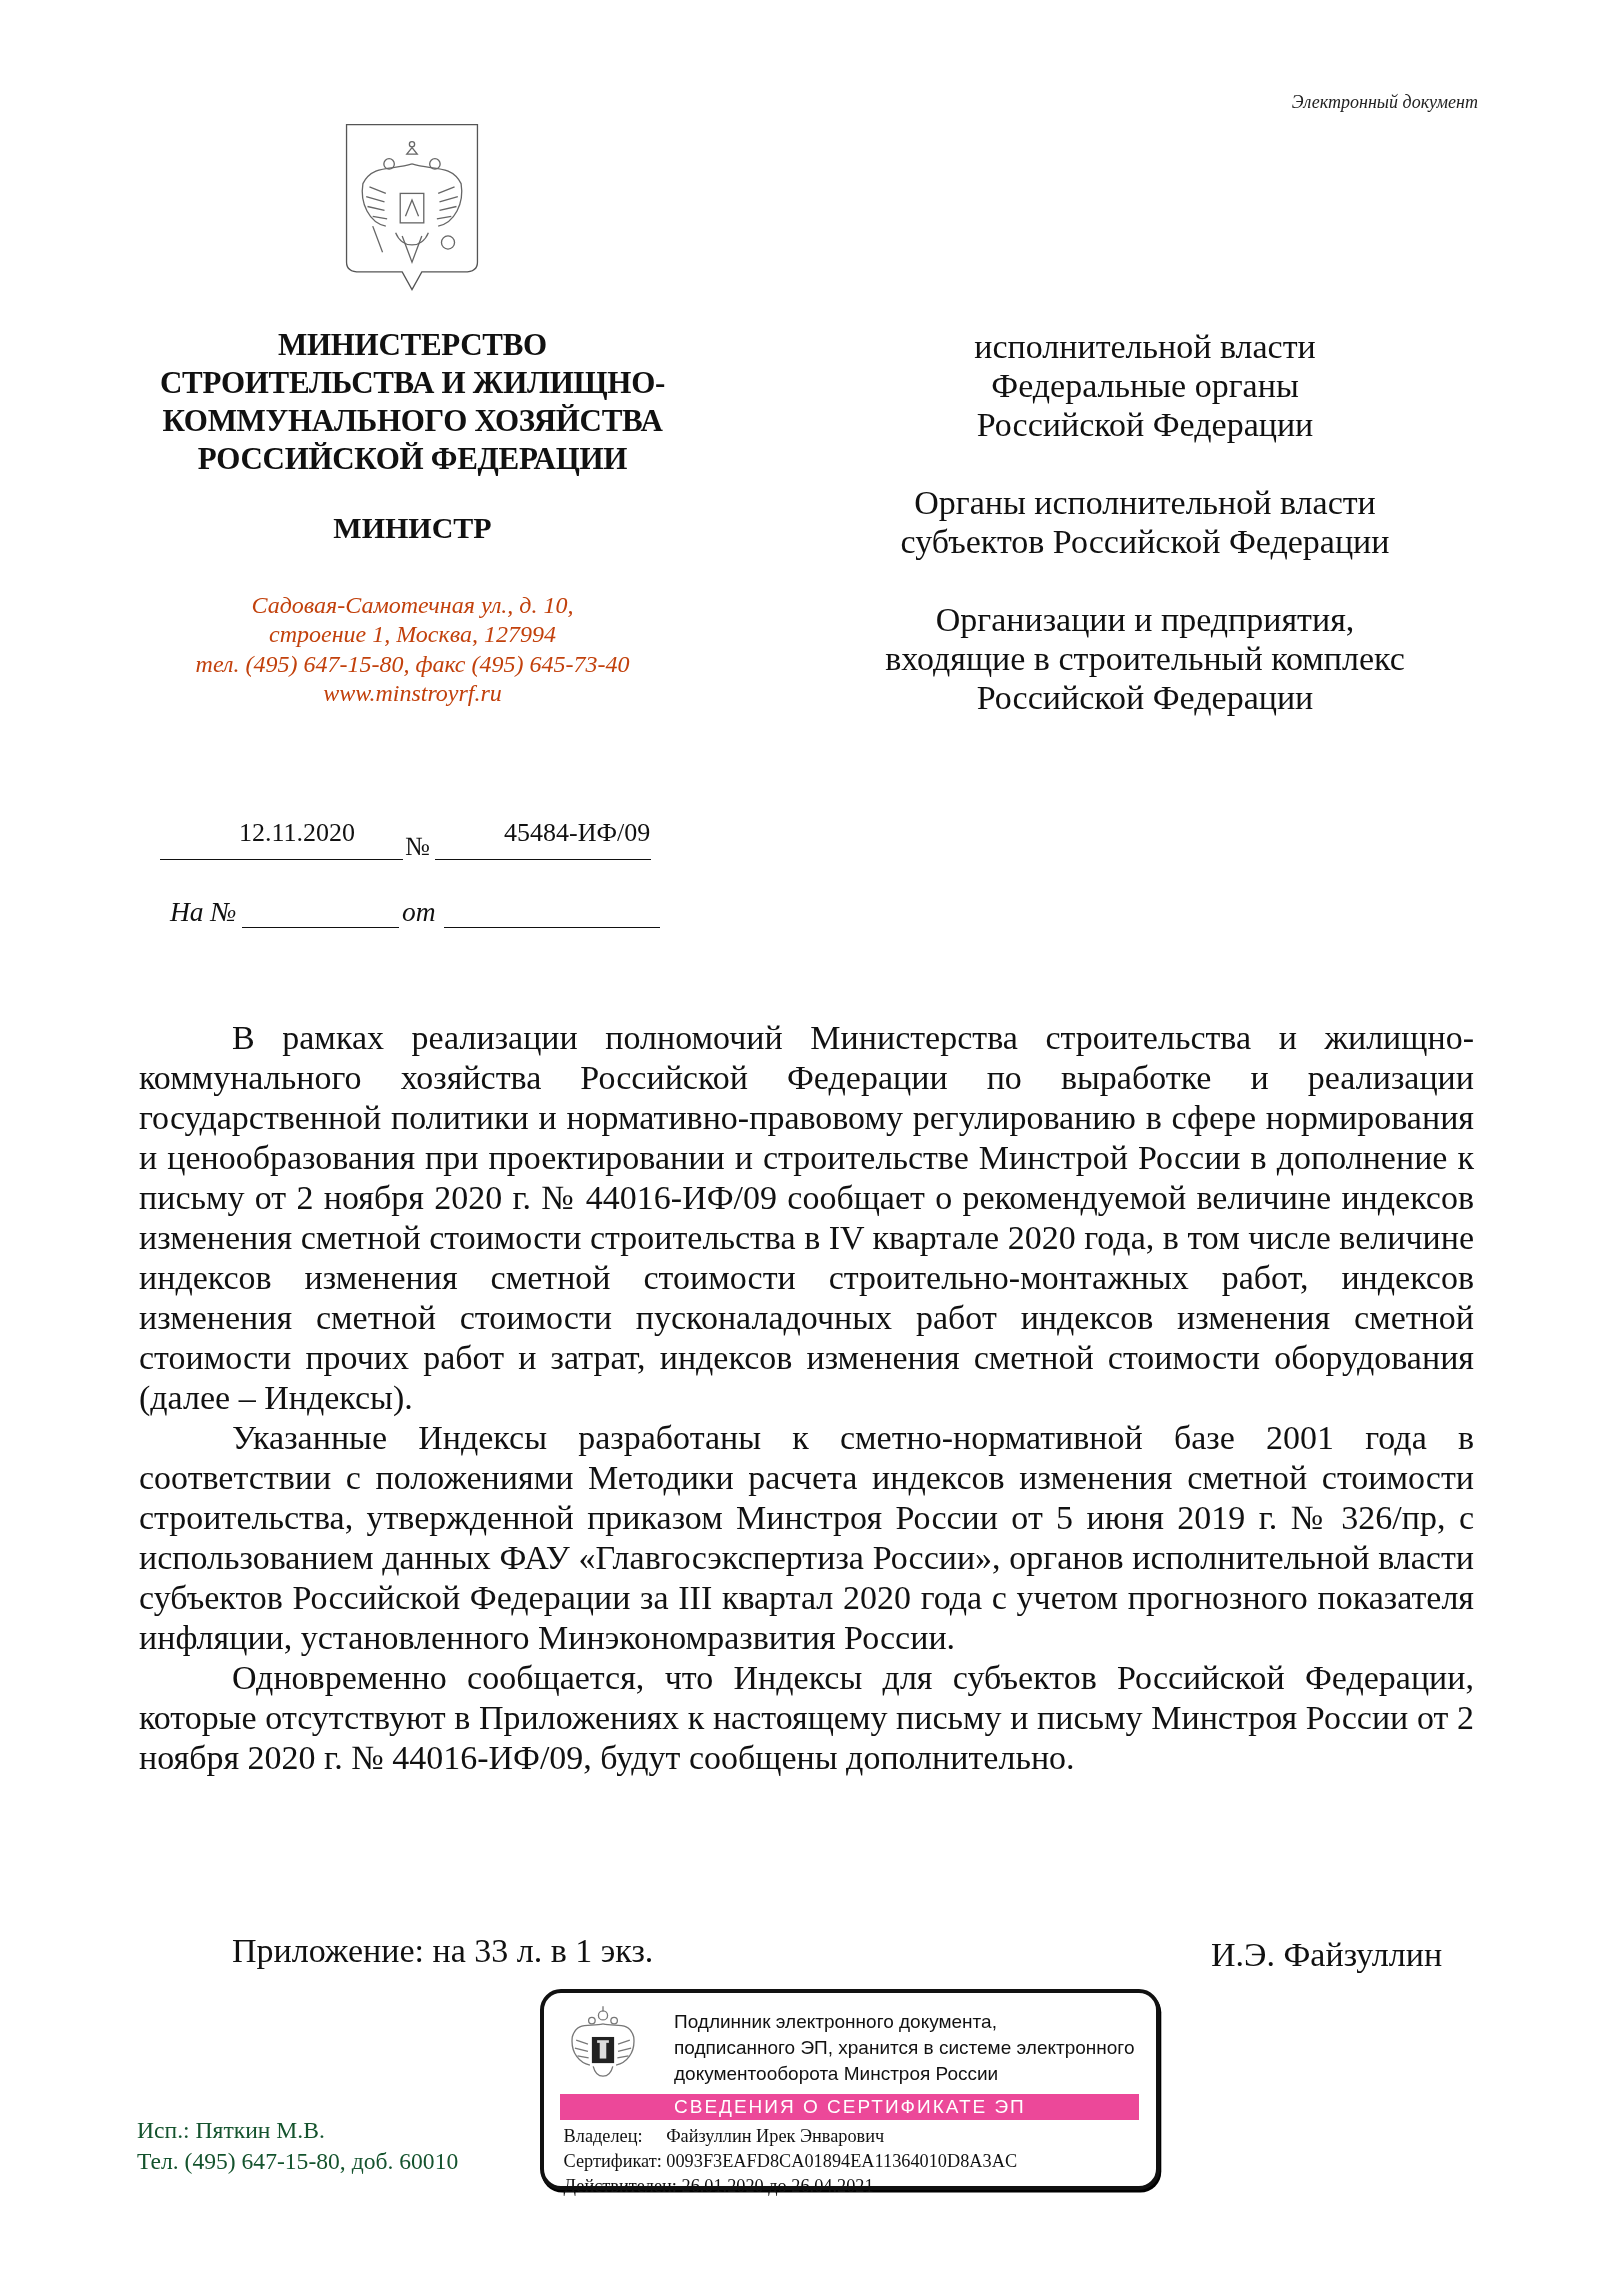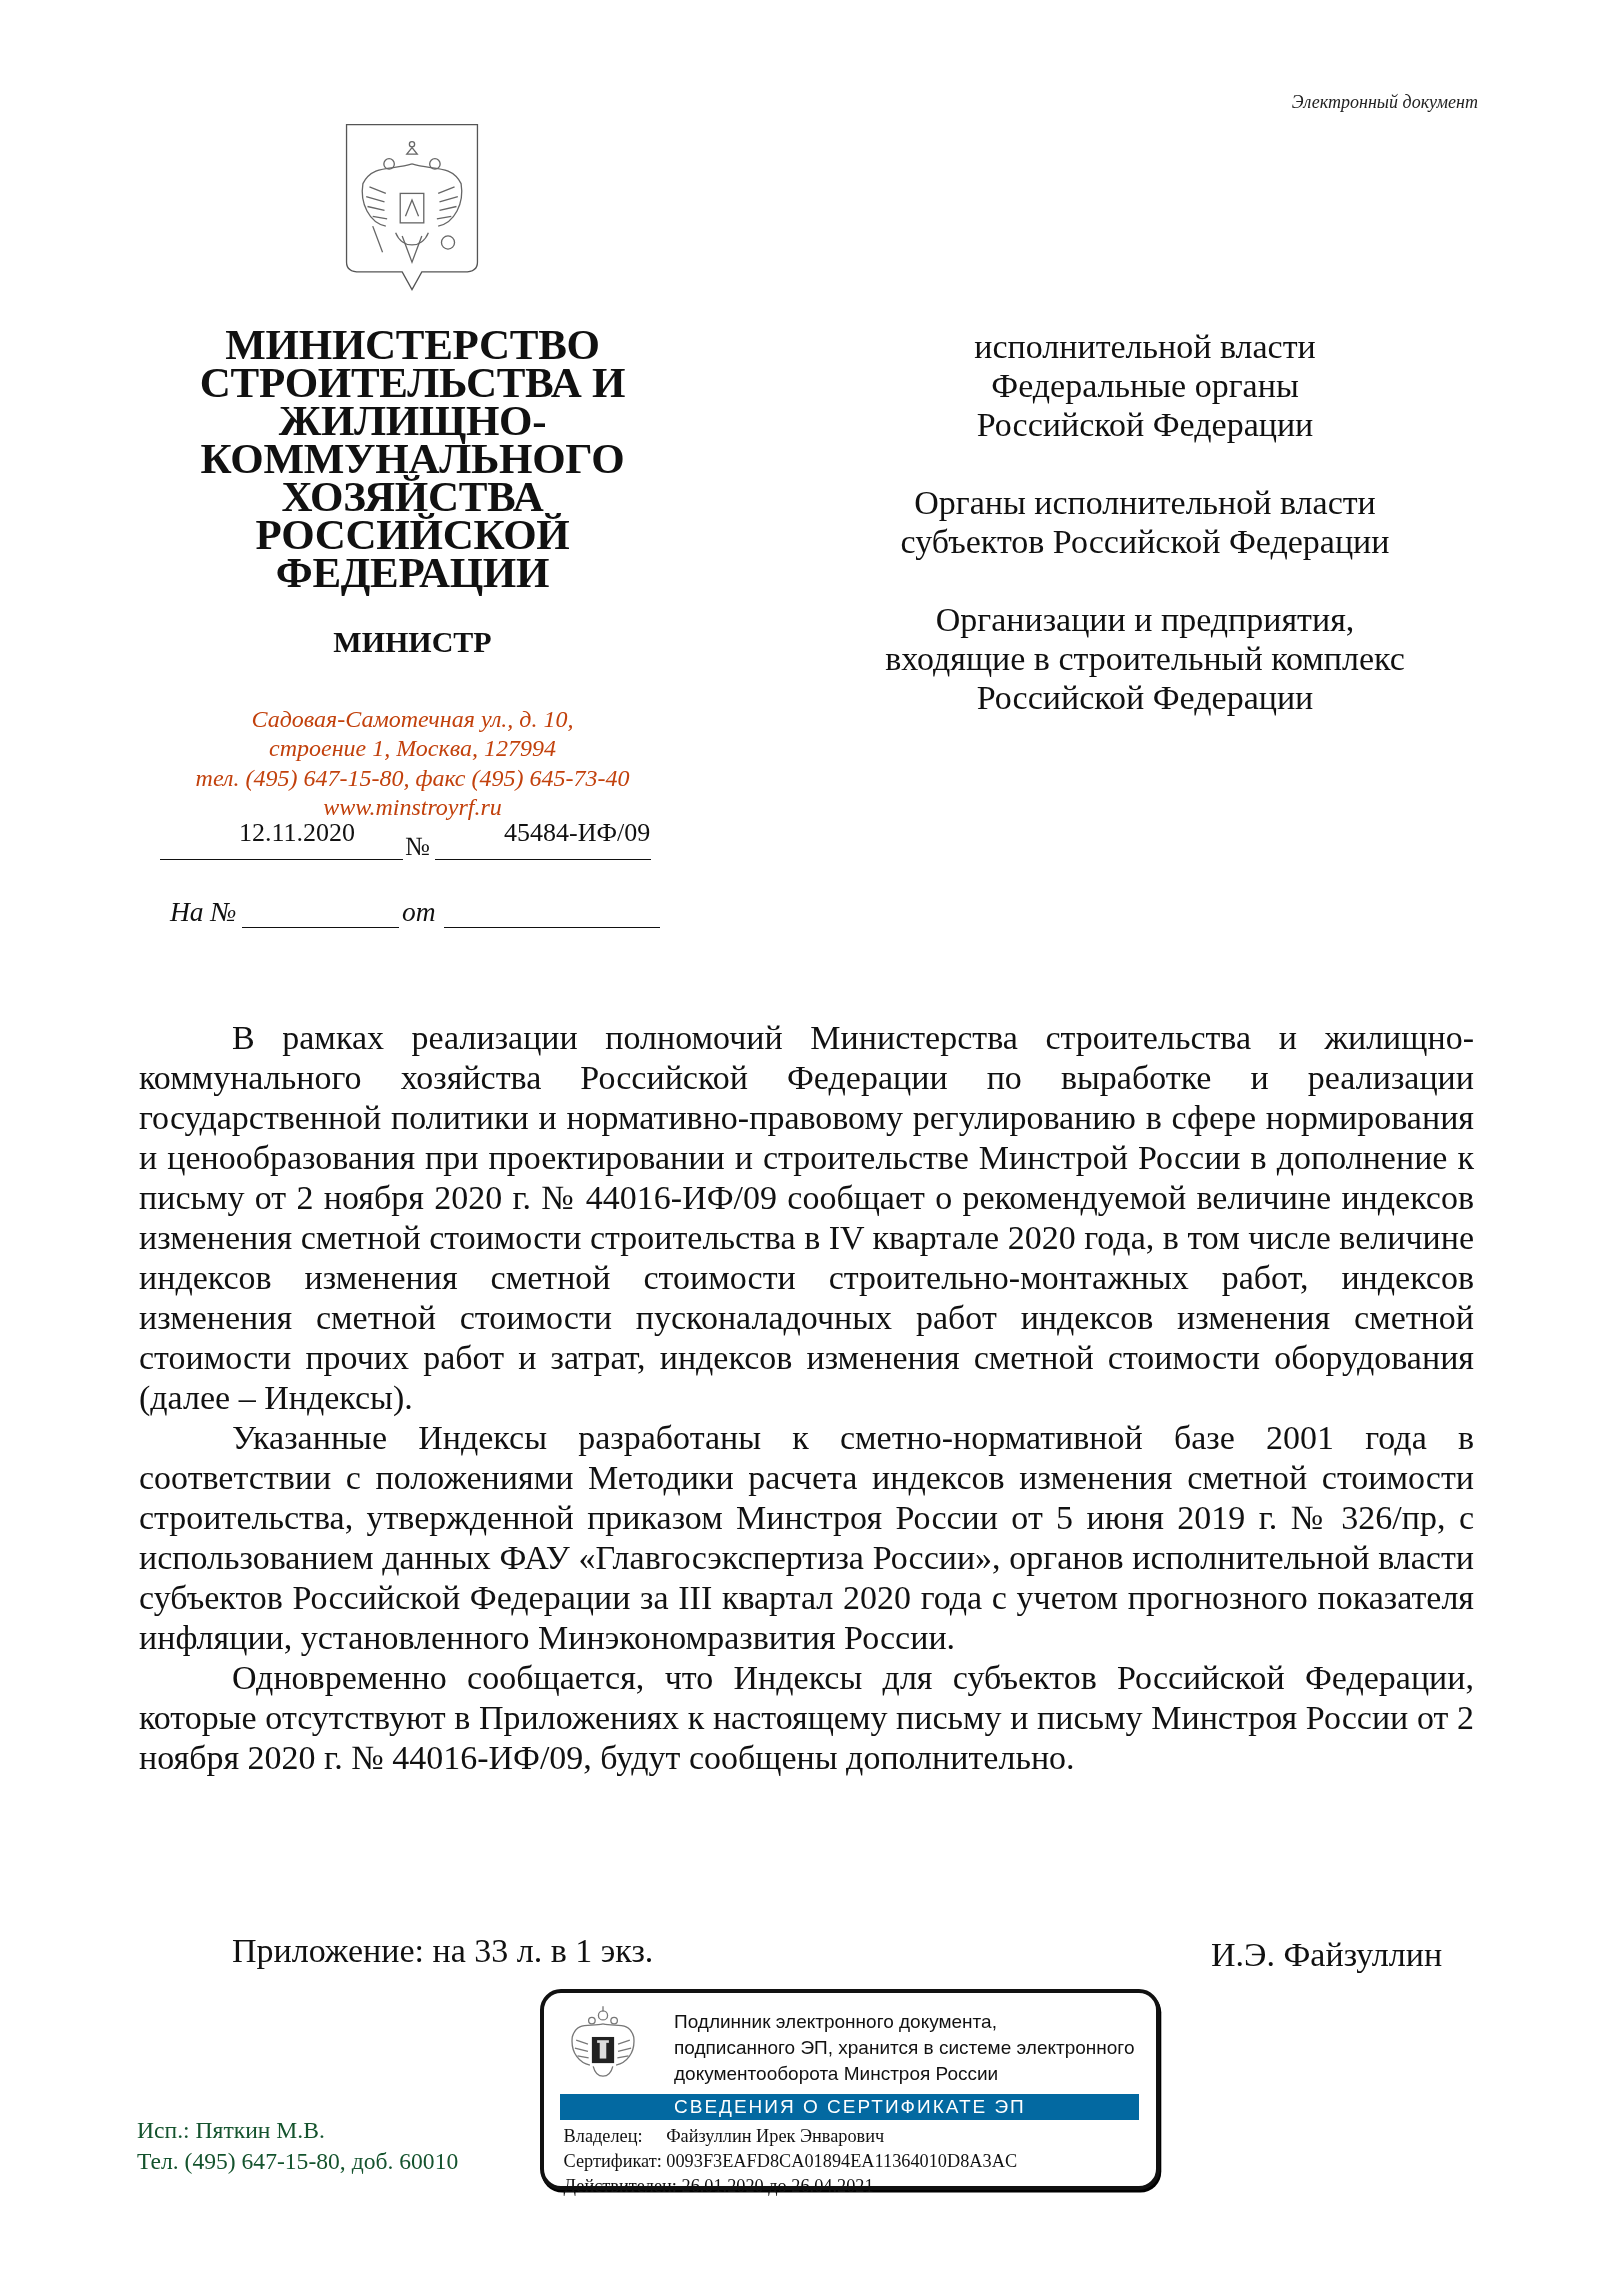--- a/index.html
+++ b/index.html
@@ -3,21 +3,21 @@
 <meta charset="utf-8">
 <style>
   html, body { margin: 0; padding: 0; background: #ffffff; }
   body { width: 1623px; height: 2295px; position: relative; overflow: hidden; color: #111; font-family: "Liberation Serif", serif; }
 
   .e-doc { position: absolute; right: 145px; top: 92px; font-size: 18px; font-style: italic; font-family: "Liberation Serif", serif; color: #222; }
 
   .emblem { position: absolute; left: 340px; top: 118px; width: 144px; height: 177px; }
 
   .left-block { position: absolute; left: 118px; top: 326px; width: 589px; text-align: center; }
-  .ministry-name { font-weight: bold; font-size: 43px; line-height: 38px; letter-spacing: -0.3px; }
+  .ministry-name { font-weight: bold; font-size: 31px; line-height: 38px; letter-spacing: -0.3px; }
   .ministry-short { font-weight: bold; font-size: 25px; margin-top: 33px; }
   .minister { font-weight: bold; font-size: 30px; margin-top: 33px; }
   .address { font-style: italic; font-size: 24px; line-height: 29.4px; margin-top: 46px; color: #c2410c; }
 
   .regline { position: absolute; left: 160px; top: 818px; width: 491px; height: 39px; font-size: 26px; }
   .regline .date { position: absolute; left: 79px; top: 0; }
   .regline .no-sign { position: absolute; left: 245px; top: 14.4px; }
   .regline .number { position: absolute; left: 344px; top: 0; }
   .regline .line1 { position: absolute; left: 0; top: 41px; width: 243px; border-bottom: 1.3px solid #111; }
   .regline .line2 { position: absolute; left: 275px; top: 41px; width: 216px; border-bottom: 1.3px solid #111; }
@@ -36,21 +36,21 @@
 
   .attachment { position: absolute; left: 232px; top: 1932px; font-size: 34px; }
 
   .executor { position: absolute; left: 137px; top: 2115px; font-size: 23.6px; line-height: 31px; color: #14532d; }
 
   .signer { position: absolute; left: 1211px; top: 1936px; font-size: 34px; }
 
   .sig-stamp { position: absolute; left: 540px; top: 1989px; width: 612px; height: 193px; border: 4.6px solid #111; border-radius: 21px; background: #fff; box-shadow: 1.3px 2.6px 0 #000; }
   .sig-stamp .stamp-emblem { position: absolute; left: 23px; top: 7.9px; width: 72px; height: 85px; }
   .sig-stamp .stamp-note { position: absolute; left: 130px; top: 15.7px; font-family: "Liberation Sans", sans-serif; font-size: 19px; line-height: 26px; color: #111; }
-  .sig-stamp .cert-bar { position: absolute; left: 16.4px; top: 101px; width: 579px; height: 26px; background: #0369a1; color: #fff; text-align: center; font-family: "Liberation Sans", sans-serif; font-size: 19px; line-height: 26px; letter-spacing: 2px; }
+  .sig-stamp .cert-bar { position: absolute; left: 16.4px; top: 101px; width: 579px; height: 26px; background: #ec4899; color: #fff; text-align: center; font-family: "Liberation Sans", sans-serif; font-size: 19px; line-height: 26px; letter-spacing: 2px; }
   .sig-stamp .cert-rows { position: absolute; left: 19.6px; top: 131px; font-family: "Liberation Serif", serif; font-size: 18.3px; line-height: 25px; }
   .cert-row { white-space: nowrap; }
   .cert-row .k { display: inline-block; }
   .cert-row .v { display: inline; }
   .cert-row.owner .k { width: 98px; }
   .cert-row.owner .v { font-weight: normal; }
 </style>
 </head>
 <body>
 

